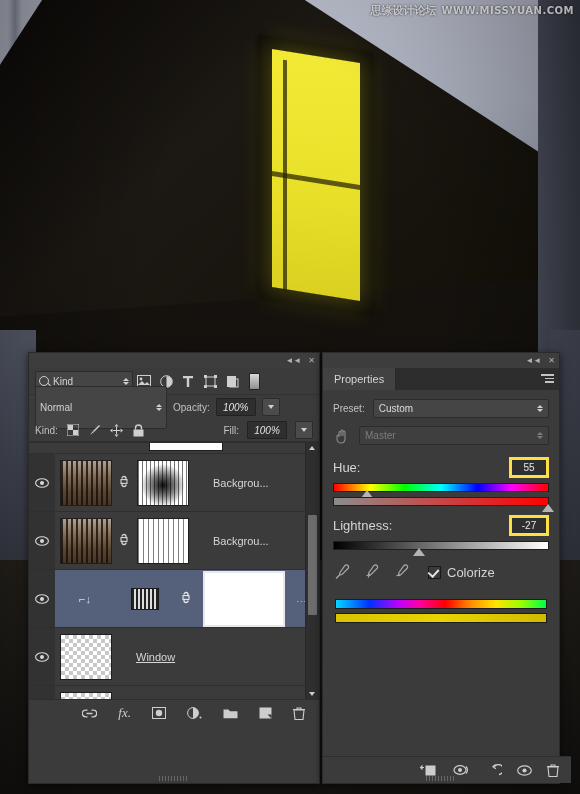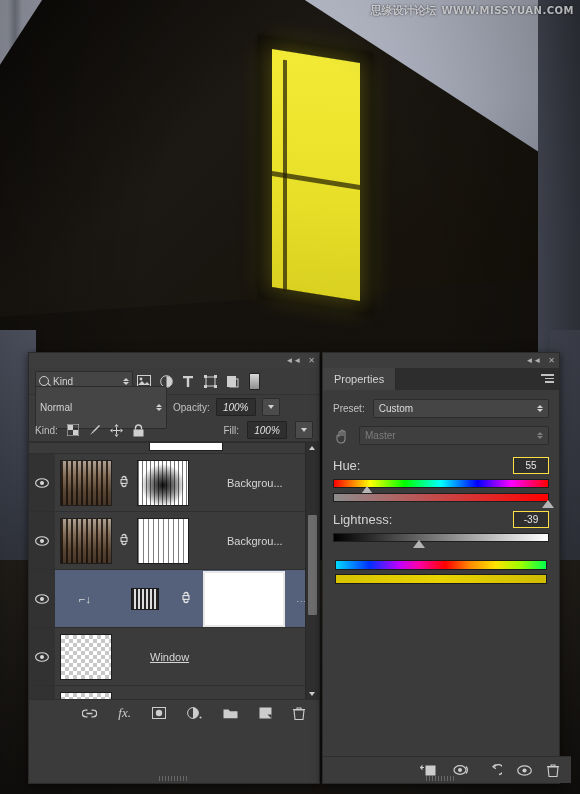--- a/index.html
+++ b/index.html
@@ -107,21 +107,21 @@
      background:
        radial-gradient(ellipse at 50% 55%,rgba(0,0,0,.95) 0%,rgba(0,0,0,.55) 30%,rgba(0,0,0,0) 62%),
        repeating-linear-gradient(90deg,rgba(0,0,0,.55) 0px,rgba(0,0,0,.55) 1px,rgba(255,255,255,0) 1px,rgba(255,255,255,0) 4px);}
   .maskpaint.light{background:
        repeating-linear-gradient(90deg,rgba(0,0,0,.5) 0px,rgba(0,0,0,.5) 1px,rgba(255,255,255,0) 1px,rgba(255,255,255,0) 5px),
        linear-gradient(180deg,rgba(255,255,255,.5),rgba(255,255,255,.95));}
   .checker{background-image:
       linear-gradient(45deg,#c8c8c8 25%,transparent 25%,transparent 75%,#c8c8c8 75%),
       linear-gradient(45deg,#c8c8c8 25%,#fff 25%,#fff 75%,#c8c8c8 75%);
       background-size:8px 8px;background-position:0 0,4px 4px;}
-  .lname{margin-left:14px;color:#d6d6d6;font-size:11px;padding-left:24px;}
+  .lname{color:#d6d6d6;font-size:11px;padding-left:24px;}
   .lname.underline{text-decoration:underline;}
   .linkico{margin-left:7px;color:#cfcfcf;}
   .adjthumb{width:26px;height:20px;margin-left:40px;background:#ddd;
             background-image:repeating-linear-gradient(90deg,#222 0 2px,#ddd 2px 4px);
             border:1px solid #1a1a1a;}
   .clip-arrow{margin-left:24px;color:#dcdcdc;font-size:11px;}
   .whitemask{width:78px;height:52px;background:#fff;border:2px solid #e8e8e8;margin-left:12px;}
   .dots{margin-left:auto;margin-right:12px;color:#c9c9c9;letter-spacing:1px;font-size:9px;}
   .partial-row{height:10px;background:#3b3b3b;border-bottom:1px solid #2f2f2f;position:relative;}
   .partial-row:after{content:"";position:absolute;left:120px;top:-2px;width:72px;height:8px;background:#fff;border:1px solid #1e1e1e;}
@@ -144,21 +144,21 @@
   .pp-ico2{width:18px;height:16px;background:#c9c9c9;border:1px solid #1a1a1a;
            display:flex;align-items:center;justify-content:center;}
   .pp-ico2 b{width:7px;height:7px;border-radius:50%;background:#2a2a2a;display:block;}
   .pp-title{color:#e6e6e6;font-size:11px;font-weight:bold;}
   .pp-row{display:flex;align-items:center;padding:0 10px;gap:8px;}
   .preset-sel{flex:1;height:17px;background:#454545;border:1px solid #2c2c2c;border-radius:2px;
               display:flex;align-items:center;padding:0 5px;color:#dcdcdc;font-size:10px;}
   .preset-sel.dis{color:#7d7d7d;background:#3f3f3f;}
   .hand-ico{width:18px;height:18px;color:#8d8d8d;display:flex;align-items:center;justify-content:center;}
   .slider-label{color:#d4d4d4;font-size:13px;}
-  .val{width:34px;height:15px;background:#2f2f2f;border:1px solid #fde047;color:#e6e6e6;font-size:10px;
+  .val{width:34px;height:15px;background:#2f2f2f;border:3px solid #fde047;color:#e6e6e6;font-size:10px;
        display:flex;align-items:center;justify-content:center;}
   .track{height:7px;margin:0 10px;border:1px solid #1e1e1e;position:relative;}
   .track.hue{background:linear-gradient(90deg,#ff0000,#ffff00 17%,#00ff00 33%,#00ffff 50%,#0000ff 67%,#ff00ff 83%,#ff0000);}
   .track.sat{background:linear-gradient(90deg,#8d8d8d,#ff0000);}
   .track.lit{background:linear-gradient(90deg,#000000,#ffffff);}
   .knob{position:absolute;top:6px;width:0;height:0;border-left:6px solid transparent;
         border-right:6px solid transparent;border-bottom:8px solid #b4b4b4;}
   .eyedroppers{display:flex;align-items:center;gap:14px;padding:0 12px;}
   .ed{color:#a8a8a8;}
   .cbox{width:11px;height:11px;background:#3a3a3a;border:1px solid #191919;position:relative;}
@@ -493,26 +493,48 @@
   <div class="track hue" style="margin-top:5px">
     <div class="knob" style="left:calc(15.3% - 6px)"></div>
   </div>
 
   <div class="track sat" style="margin-top:5px">
     <div class="knob" style="left:calc(100% - 6px)"></div>
   </div>
 
   <div class="pp-row" style="margin-top:9px;justify-content:space-between">
     <span class="slider-label">Lightness:</span>
-    <div class="val">-39</div>
+    <div class="val">-27</div>
   </div>
   <div class="track lit" style="margin-top:5px">
     <div class="knob" style="left:calc(39.5% - 6px)"></div>
   </div>
 
+  <div class="eyedroppers" style="margin-top:14px">
+    <span class="ed">
+      <svg width="15" height="15" viewBox="0 0 15 15">
+          <path d="M10 1.5a2 2 0 013 3L7 10.5 4.5 11 5 8.5z" fill="none" stroke="#a8a8a8" stroke-width="1.2"></path>
+          <path d="M4.5 11L1 14.5" stroke="#a8a8a8" stroke-width="1.2"></path>
+        </svg>
+    </span>
+    <span class="ed">
+      <svg width="16" height="15" viewBox="0 0 16 15">
+          <path d="M10 1.5a2 2 0 013 3L7 10.5 4.5 11 5 8.5z" fill="none" stroke="#a8a8a8" stroke-width="1.2"></path>
+          <path d="M2.5 11.5h4M4.5 9.5v4" stroke="#a8a8a8" stroke-width="1.2"></path>
+        </svg>
+    </span>
+    <span class="ed">
+      <svg width="16" height="15" viewBox="0 0 16 15">
+          <path d="M10 1.5a2 2 0 013 3L7 10.5 4.5 11 5 8.5z" fill="none" stroke="#a8a8a8" stroke-width="1.2"></path>
+          <path d="M2.5 11.5h4" stroke="#a8a8a8" stroke-width="1.2"></path>
+        </svg>
+    </span>
+    <span class="cbox on" style="margin-left:4px"></span>
+    <span class="slider-label" style="margin-left:-8px">Colorize</span>
+  </div>
 
   <div class="specbar full" style="margin-top:18px"></div>
   <div class="specbar sel2" style="margin-top:4px"></div>
 
   <div class="pp-footer">
     <span class="fico2">
       <svg width="18" height="13" viewBox="0 0 18 13">
           <path d="M4 3.5h-3M2.5 1.5L0.5 3.5 2.5 5.5" fill="none" stroke="#cdcdcd" stroke-width="1.2"></path>
           <rect x="5.5" y="1.5" width="10" height="10" fill="#cdcdcd"></rect>
         </svg>

